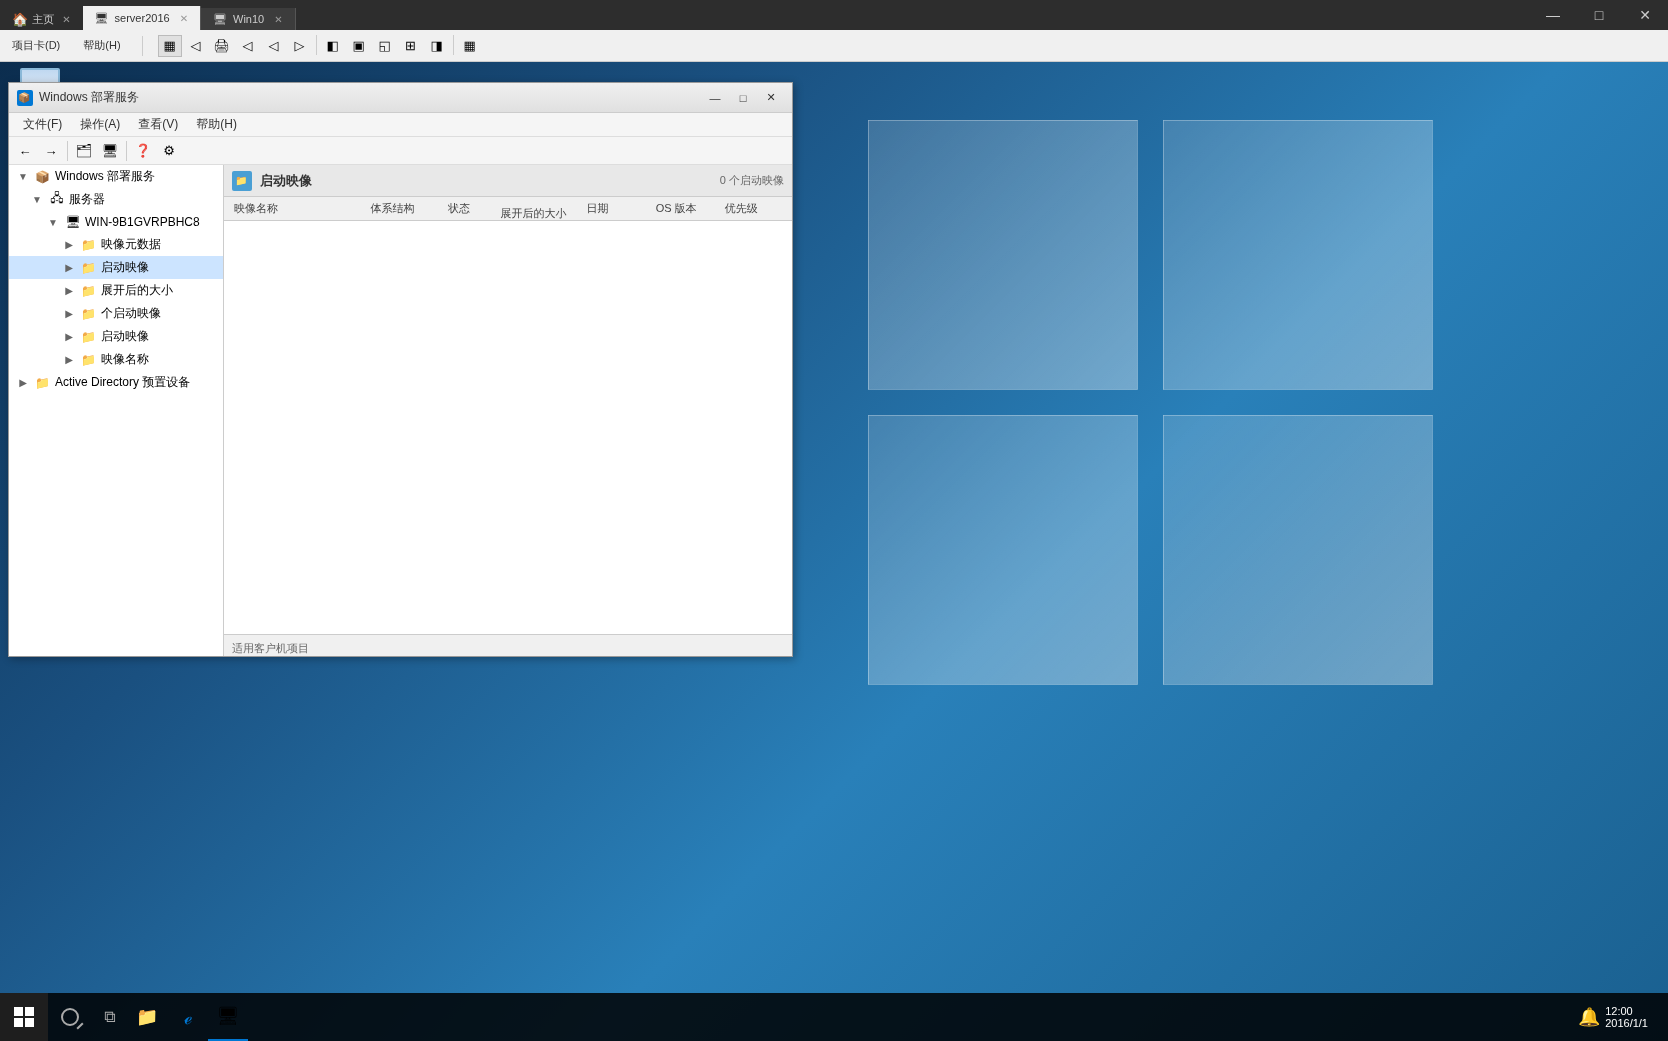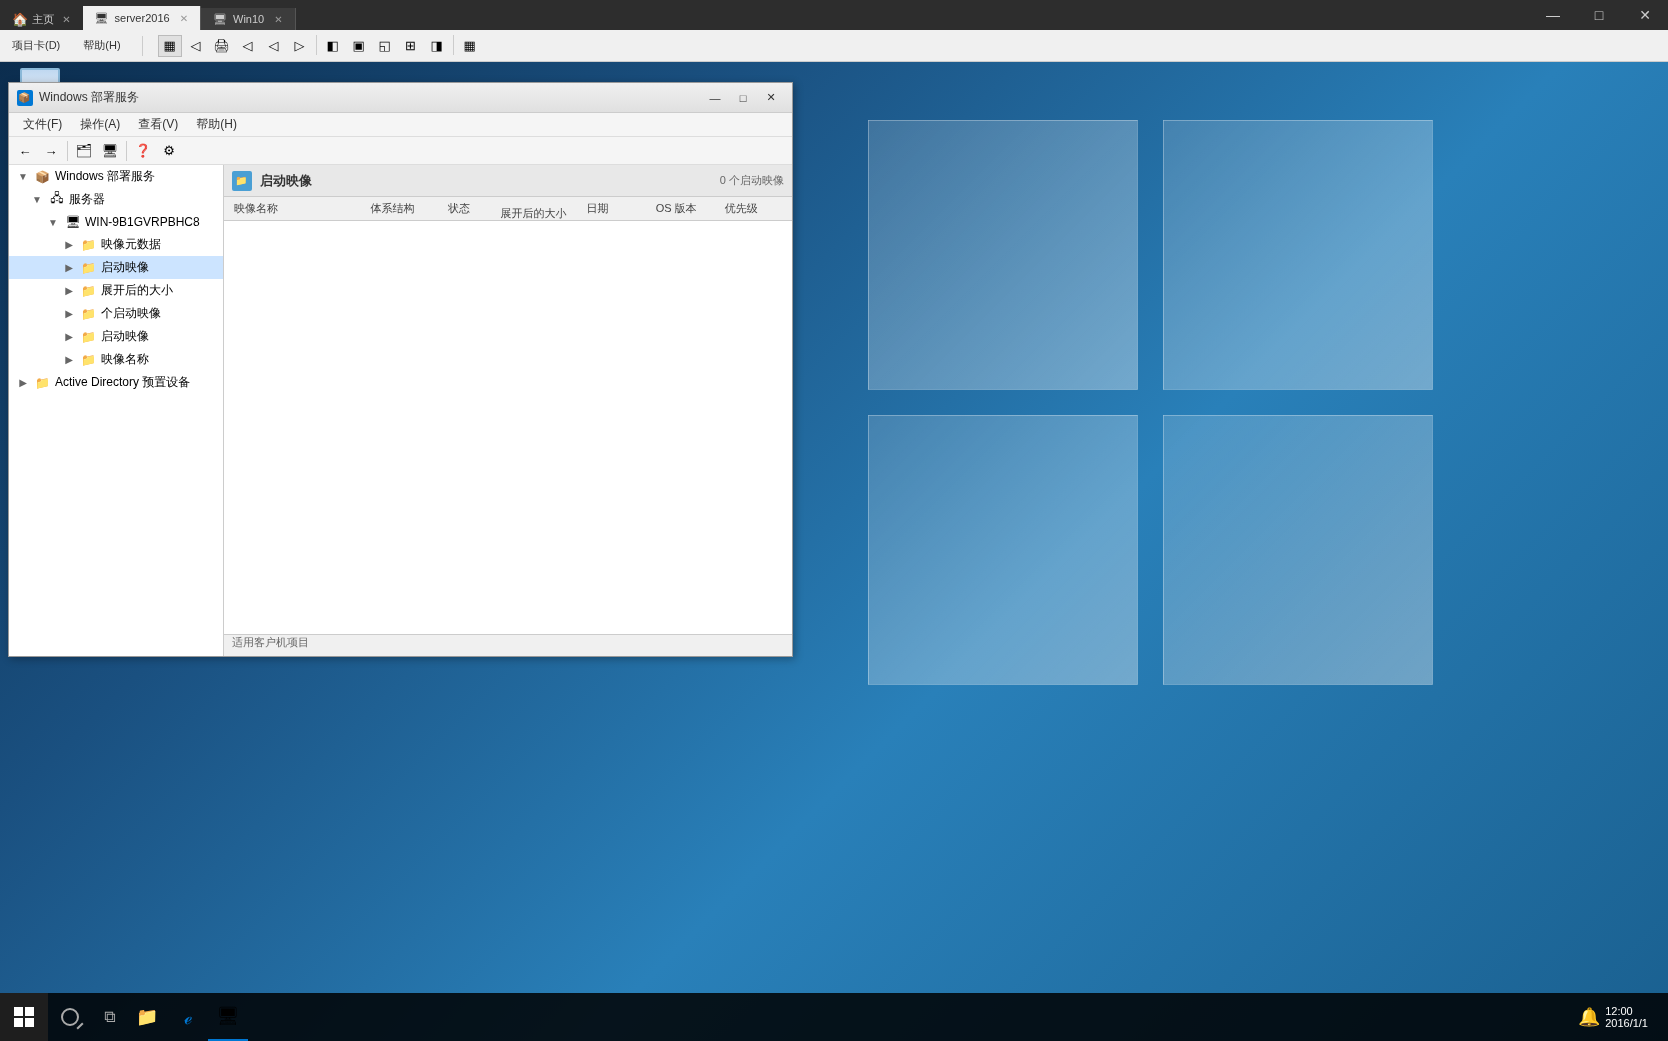--- a/index.html
+++ b/index.html
@@ -105,21 +105,21 @@
     .content-header-icon { width: 20px; height: 20px; background: #4a9fd4; border-radius: 2px; display: flex; align-items: center; justify-content: center; }
     .content-header-text { font-size: 13px; font-weight: bold; color: #333; flex: 1; }
     .content-header-badge { font-size: 11px; color: #666; }
     .wds-table-header {
       height: 24px; background: #f0f0f0; border-bottom: 1px solid #ccc;
       display: flex; align-items: center; padding: 0 4px; font-size: 11px; color: #444;
     }
     .table-col { padding: 0 6px; overflow: hidden; white-space: nowrap; }
     .wds-statusbar {
       height: 22px; background: #f0f0f0; border-top: 1px solid #ccc;
-      display: flex; align-items: flex-start; padding: 0 8px; font-size: 11px; color: #666;
+      display: flex; align-items: flex-end; padding: 0 8px; font-size: 11px; color: #666;
     }
     .dialog {
       position: absolute; top: 115px; left: 228px; width: 490px; background: white;
       border: 1px solid #aaa; box-shadow: 3px 3px 12px rgba(0,0,0,0.4);
     }
     .dialog-titlebar {
       height: 30px; background: linear-gradient(to bottom, #f8f8f8, #e8e8e8);
       display: flex; align-items: center; padding: 0 8px; gap: 6px;
       border-bottom: 1px solid #ccc;
     }

